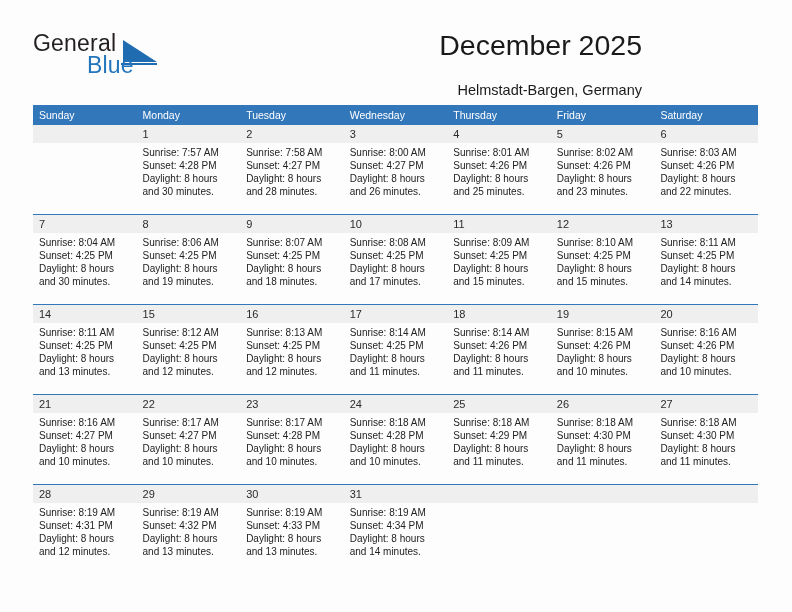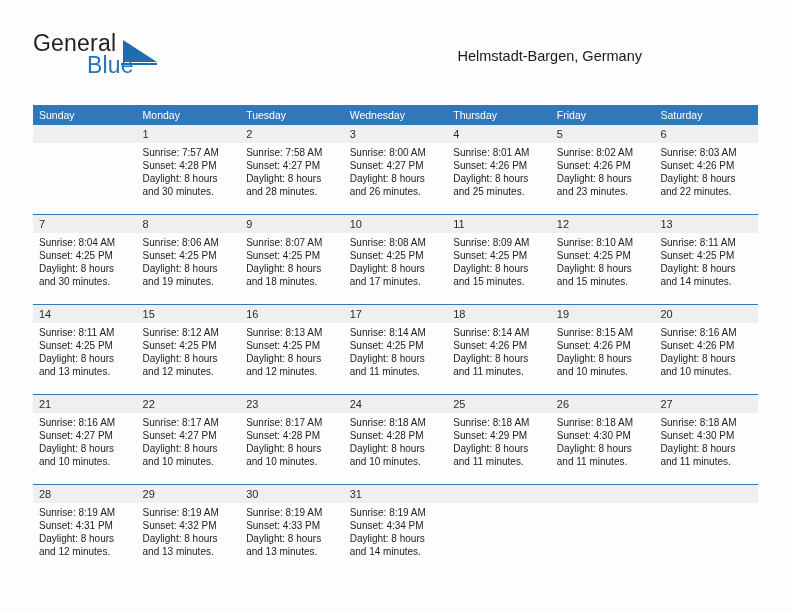--- a/index.html
+++ b/index.html
@@ -162,20 +162,21 @@
   <div class="header">
 
     <div class="brand">
       <span class="brand-general">General</span>
       <span class="brand-tri"></span>
       <span class="brand-underline"></span>
       <span class="brand-blue">Blue</span>
     </div>
 
     <div class="title-block">
+      <div class="month-title">December 2025</div>
       <div class="location">Helmstadt-Bargen, Germany</div>
     </div>
 
   </div>
 
   <table class="calendar">
     <thead>
       <tr id="weekday-row">
           <th>Sunday</th>
           <th>Monday</th>

